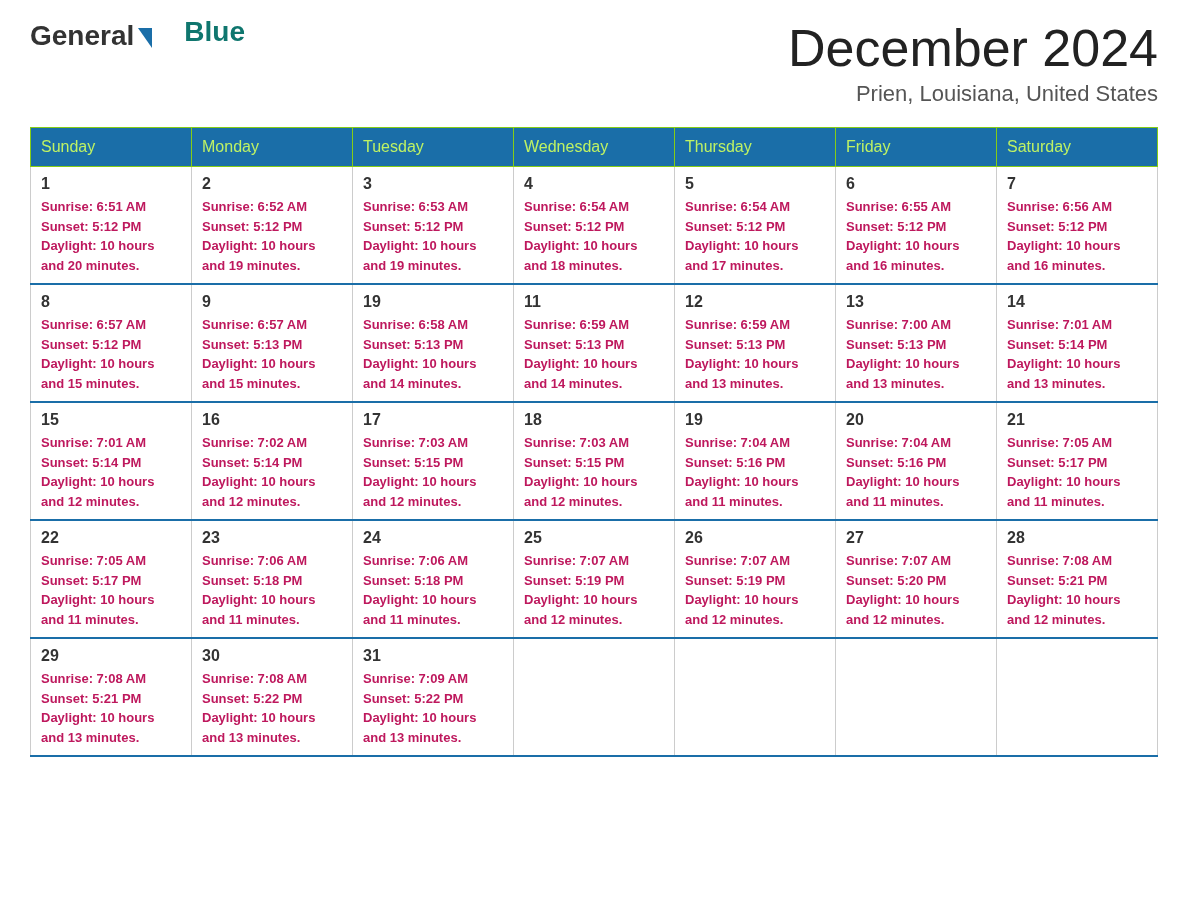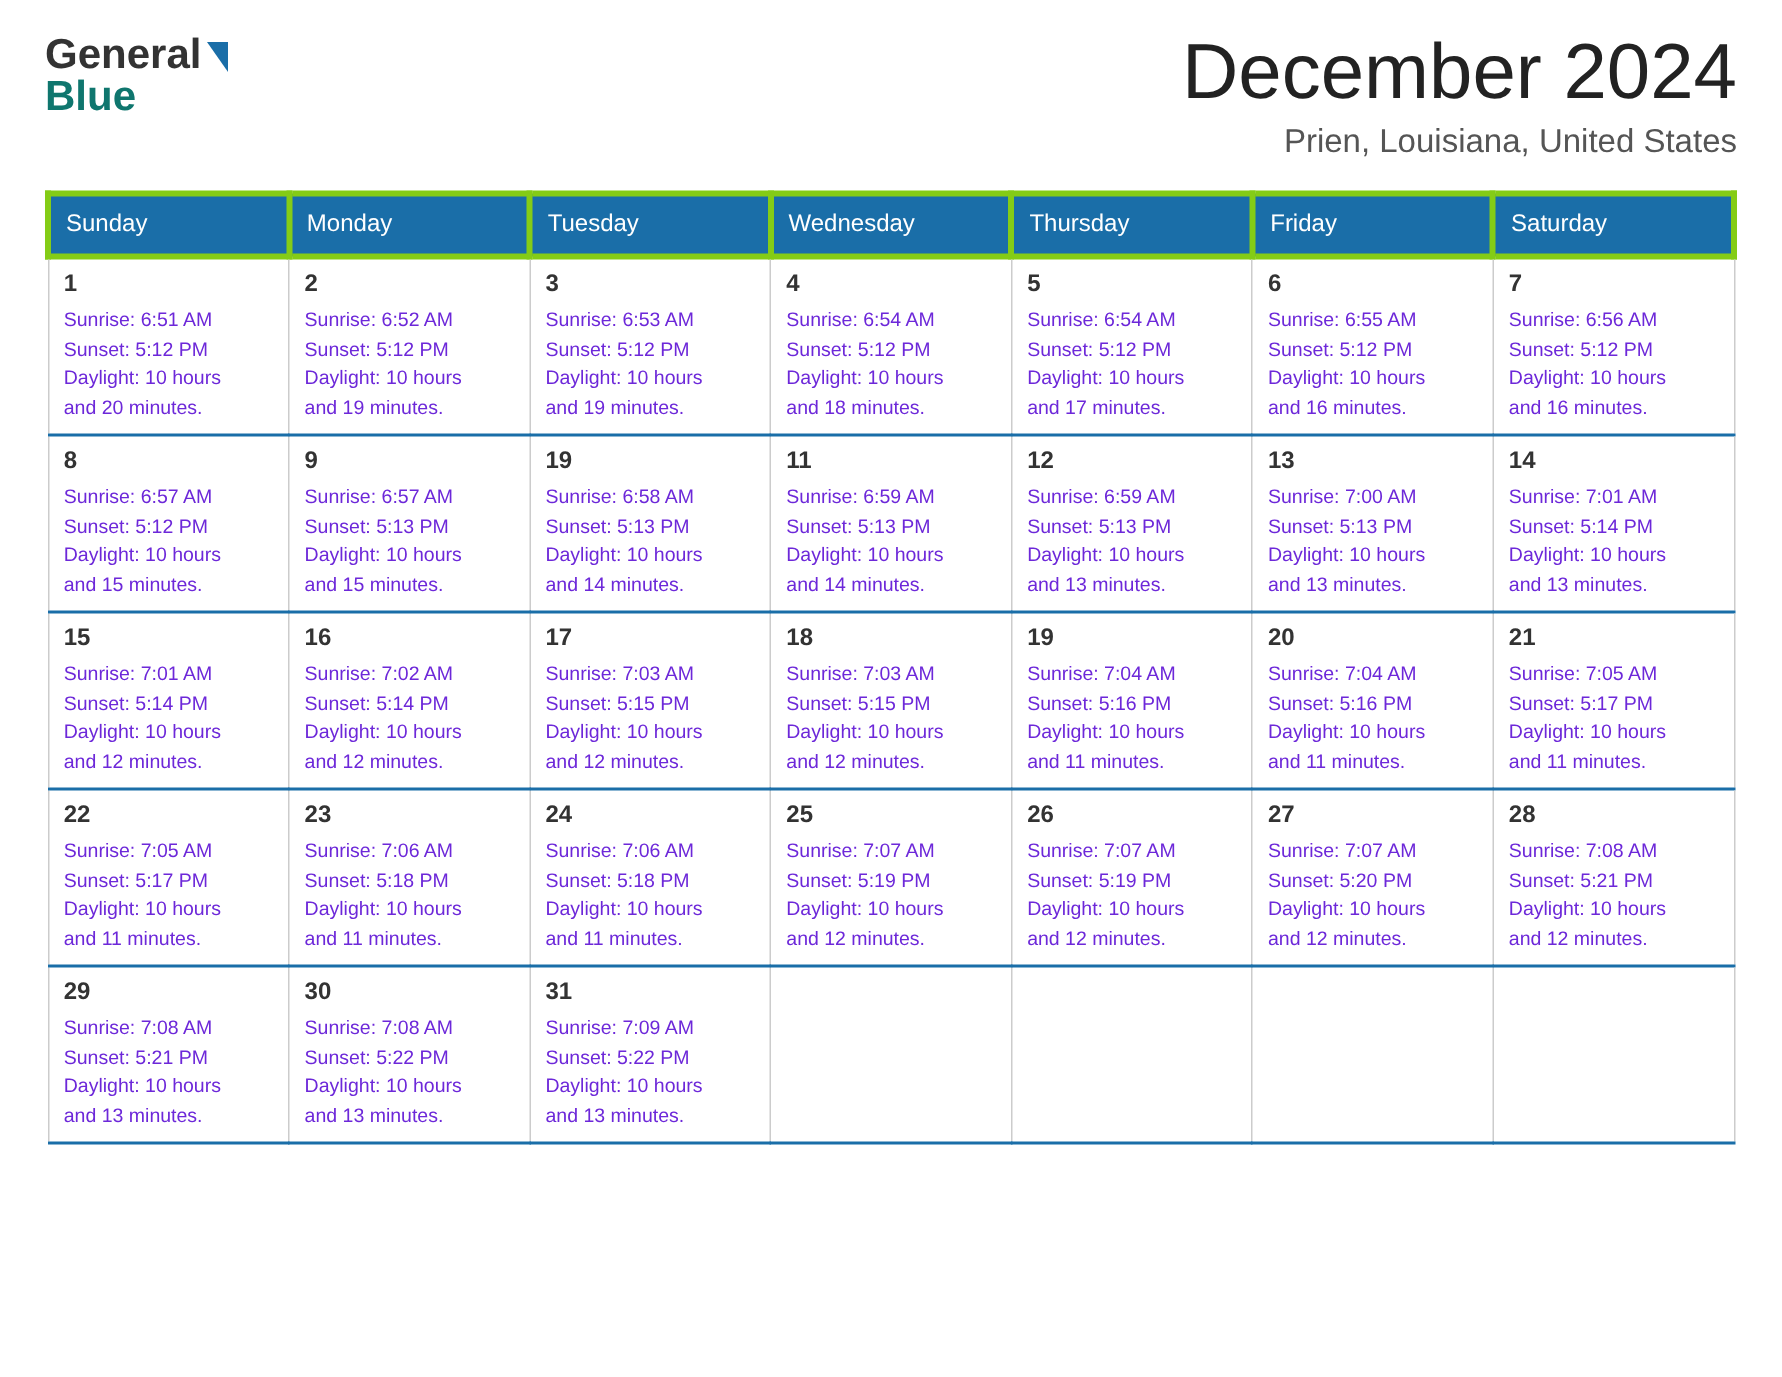--- a/index.html
+++ b/index.html
@@ -11,22 +11,22 @@
       padding: 20px 30px;
     }
     .header {
       display: flex;
       justify-content: space-between;
       align-items: flex-start;
       margin-bottom: 20px;
     }
     .logo {
       display: flex;
-      flex-direction: column;
       align-items: flex-start;
+      gap: 32px;
     }
     .logo-top {
       display: flex;
       align-items: center;
     }
     .logo-general {
       font-size: 28px;
       font-weight: bold;
       color: #333;
     }
@@ -58,26 +58,26 @@
       font-size: 22px;
       color: #555;
       margin-top: 4px;
     }
     table {
       width: 100%;
       border-collapse: collapse;
     }
     thead tr th {
       background-color: #1a6ea8;
-      color: #ffffff;
+      color: #bef264;
       font-size: 16px;
       font-weight: normal;
       padding: 10px 10px;
       text-align: left;
-      border: 4px solid #84cc16;
+      border: 1px solid #84cc16;
     }
     tbody tr td {
       vertical-align: top;
       padding: 8px 10px;
       font-size: 14px;
       color: #333;
       border: 1px solid #ccc;
       width: calc(100% / 7);
       min-height: 100px;
     }
@@ -86,22 +86,23 @@
     }
     .day-number {
       font-size: 16px;
       font-weight: bold;
       color: #333;
       display: block;
       margin-bottom: 4px;
     }
     .day-info {
       font-size: 13px;
-      color: #6d28d9;
+      color: #be185d;
       line-height: 1.5;
+      font-weight: bold;
     }
     .empty-cell {
       background: #fff;
     }
   </style>
 </head>
 <body>
 
 <div class="header">
   <div class="logo">

